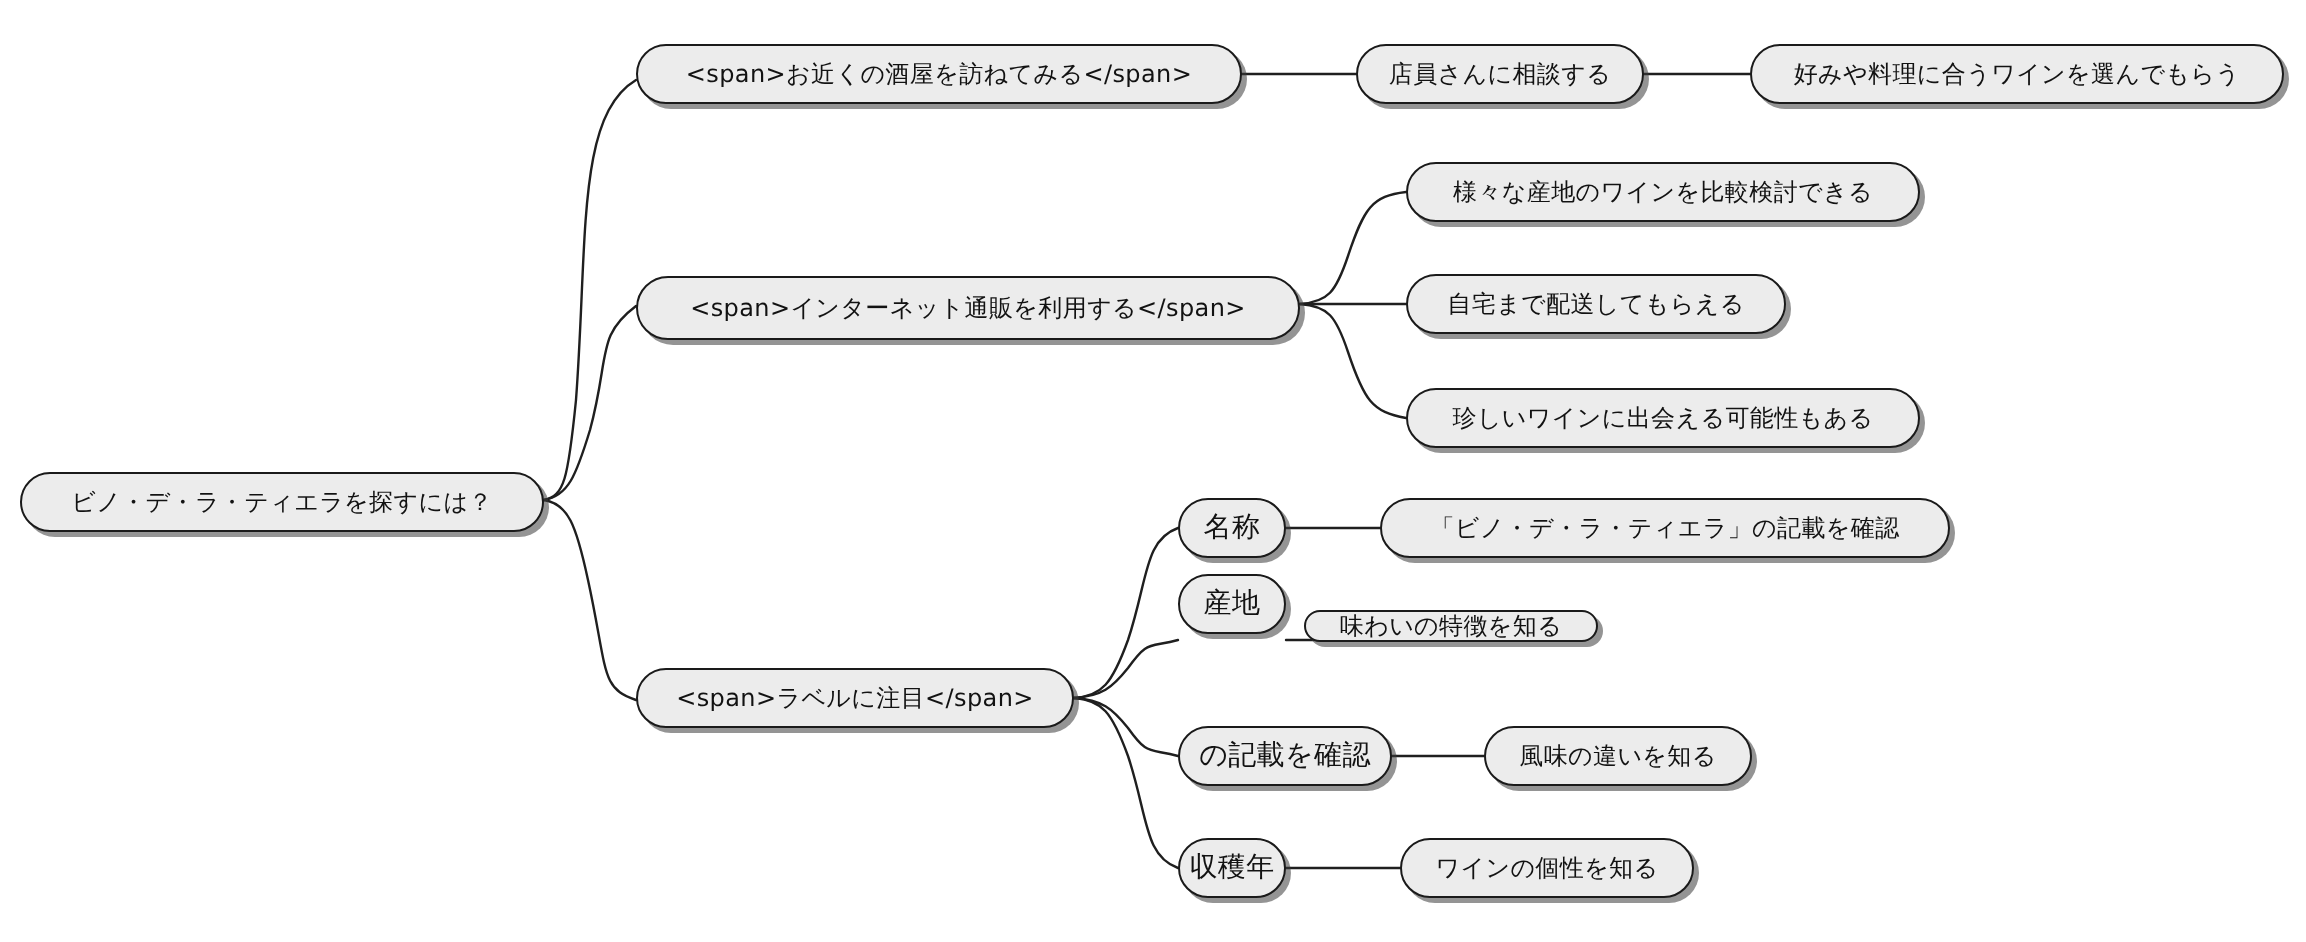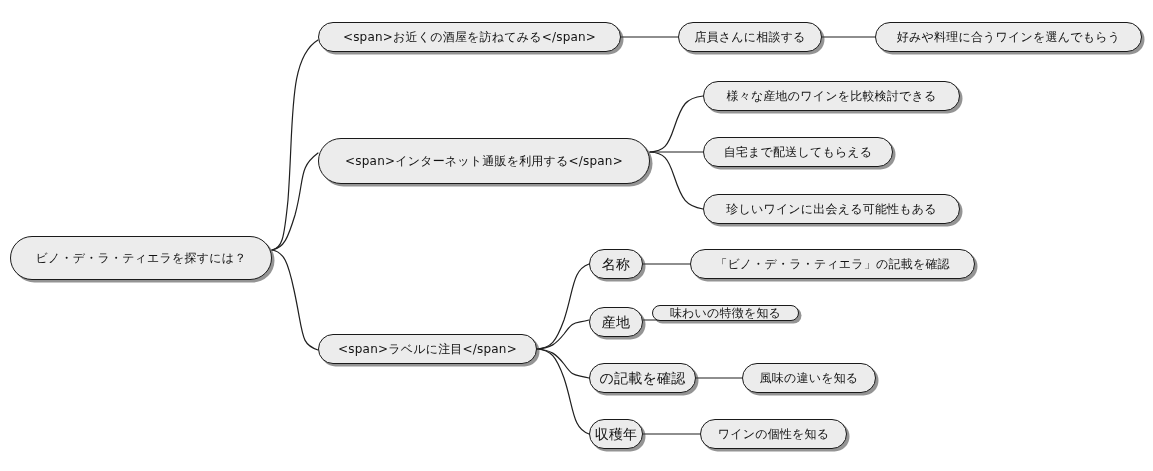--- a/index.html
+++ b/index.html
@@ -76,29 +76,29 @@
     <path d="M 537,349 C 551,348 556,344 564,334 C 574,320 574,324 589,320"></path>
     <path d="M 537,349 C 551,350 556,354 564,364 C 574,378 574,374 589,378"></path>
     <path d="M 537,349 C 551,350 556,356 564,378 C 574,408 572,428 589,434"></path>
 
     <path d="M 643,264 L 690,264"></path>
     <path d="M 643,320 L 690,320"></path>
     <path d="M 696,378 L 742,378"></path>
     <path d="M 643,434 L 700,434"></path>
   </svg>
 
-  <div class="node" style="left:10px; top:236px; width:262px; height:44px;">
+  <div class="node" style="left:10px; top:236px; width:262px; height:30px;">
     <span class="label">ビノ・デ・ラ・ティエラを探すには？</span>
   </div>
 
   <div class="node" style="left:318px; top:22px; width:303px; height:30px;">
     <span class="label">&lt;span&gt;お近くの酒屋を訪ねてみる&lt;/span&gt;</span>
   </div>
 
-  <div class="node" style="left:318px; top:138px; width:332px; height:46px;">
+  <div class="node" style="left:318px; top:138px; width:332px; height:32px;">
     <span class="label">&lt;span&gt;インターネット通販を利用する&lt;/span&gt;</span>
   </div>
 
   <div class="node" style="left:318px; top:334px; width:219px; height:30px;">
     <span class="label">&lt;span&gt;ラベルに注目&lt;/span&gt;</span>
   </div>
 
   <div class="node" style="left:678px; top:22px; width:144px; height:30px;">
     <span class="label">店員さんに相談する</span>
   </div>
@@ -120,21 +120,21 @@
   </div>
 
   <div class="node small" style="left:589px; top:249px; width:54px; height:30px;">
     <span class="label">名称</span>
   </div>
 
   <div class="node" style="left:690px; top:249px; width:285px; height:30px;">
     <span class="label">「ビノ・デ・ラ・ティエラ」の記載を確認</span>
   </div>
 
-  <div class="node small" style="left:589px; top:307px; width:54px; height:30px;">
+  <div class="node small" style="left:589px; top:287px; width:54px; height:30px;">
     <span class="label">産地</span>
   </div>
 
   <div class="node" style="left:652px; top:305px; width:147px; height:16px;">
     <span class="label">味わいの特徴を知る</span>
   </div>
 
   <div class="node small" style="left:589px; top:363px; width:107px; height:30px;">
     <span class="label">の記載を確認</span>
   </div>

